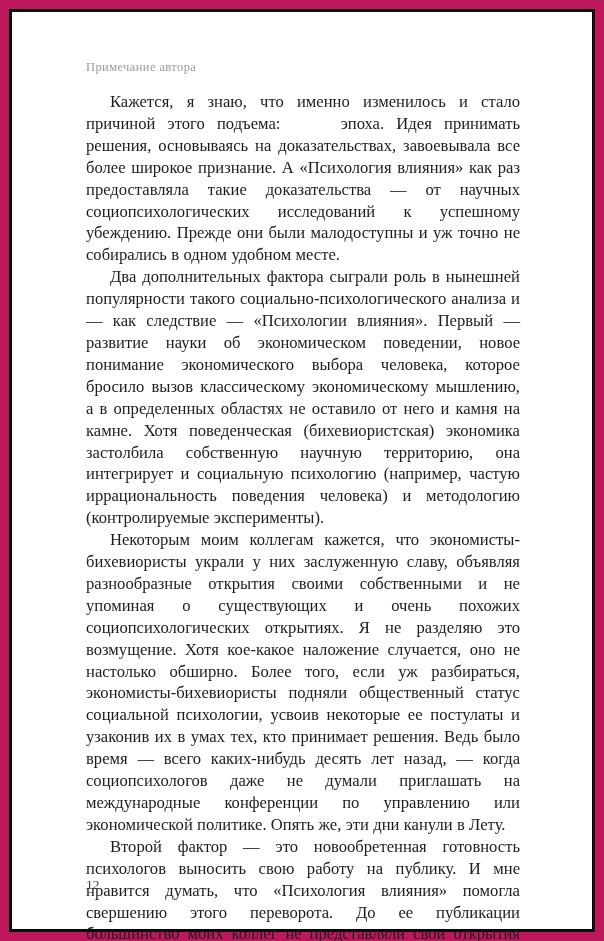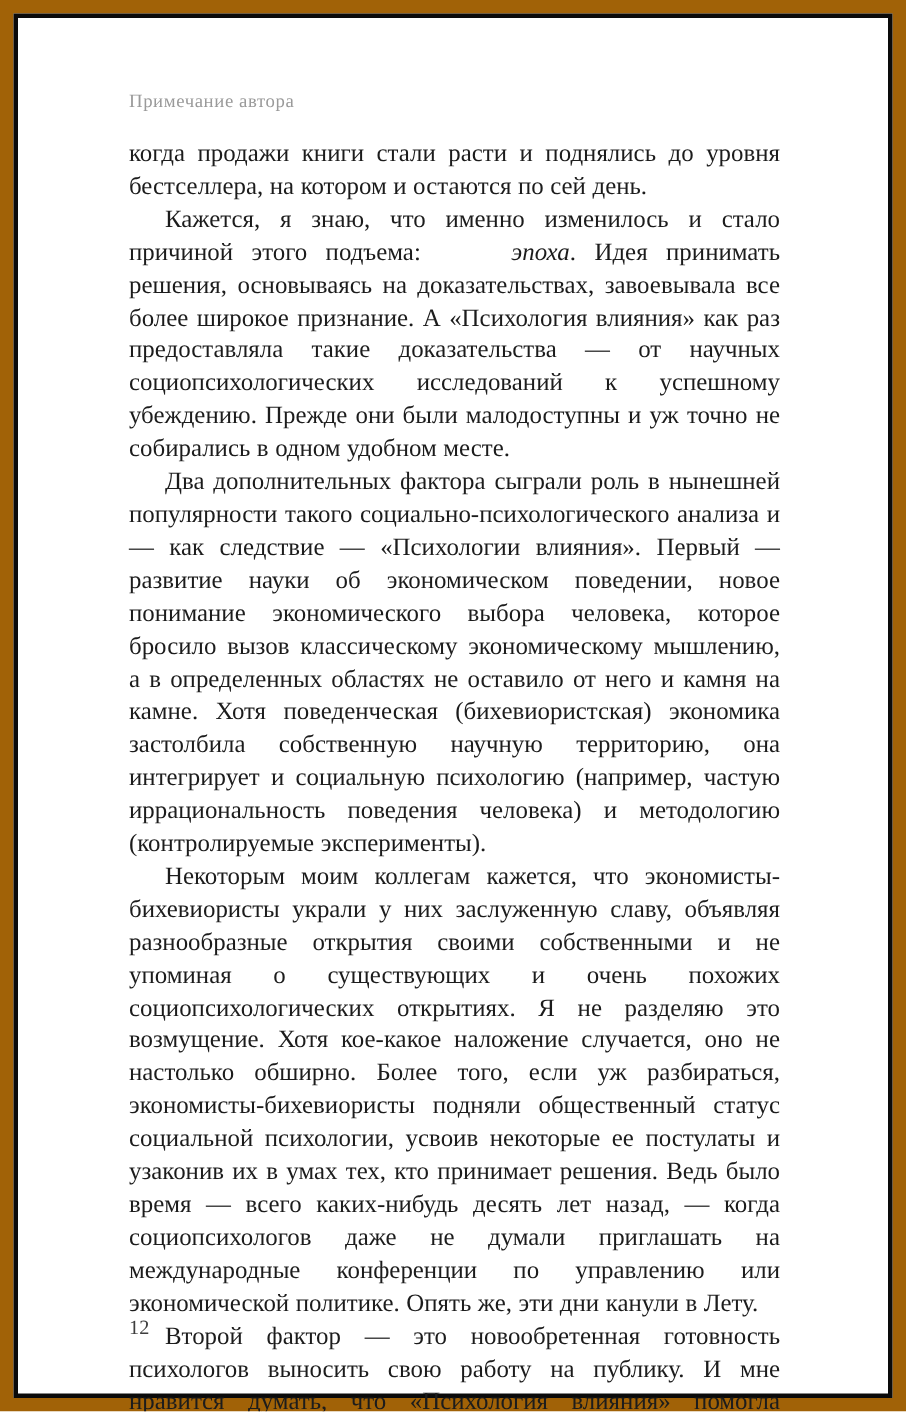--- a/index.html
+++ b/index.html
@@ -7,21 +7,21 @@
     padding: 0;
     background: #ffffff;
     width: 604px;
     height: 941px;
     font-family: "Liberation Serif", "DejaVu Serif", serif;
   }
   .sheet {
     position: relative;
     width: 604px;
     height: 941px;
-    background: #a16207;
+    background: #be185d;
     overflow: hidden;
   }
   .frame {
     position: absolute;
     left: 9px;
     top: 9px;
     right: 9px;
     bottom: 9px;
     border: 3px solid #0a0a0a;
     background: #ffffff;
@@ -44,39 +44,37 @@
     -webkit-hyphens: auto;
     word-spacing: 0.2px;
   }
   .body-text p.para {
     margin: 0;
   }
   .body-text p.para.indent {
     text-indent: 24px;
   }
   .italic {
-    font-style: italic;
     margin-left: 48px;
   }
   .page-number {
     position: absolute;
     left: 74px;
     bottom: 36px;
     font-size: 13.5px;
     color: #3d3d3d;
   }
 </style>
 </head>
 <body>
 
 <div class="sheet">
   <div class="frame">
     <div class="running-head">Примечание автора</div>
     <div class="body-text">
-        <p class="para"><span>когда продажи книги стали расти и поднялись до уровня бестселлера, на котором и остаются по сей день.</span></p>
         <p class="para indent"><span>Кажется, я знаю, что именно изменилось и стало причиной этого подъема: </span><span class="italic">эпоха</span><span>. Идея принимать решения, основываясь на доказательствах, завоевывала все более широкое признание. А «Психология влияния» как раз предоставляла такие доказательства — от научных социопсихологических исследований к успешному убеждению. Прежде они были малодоступны и уж точно не собирались в одном удобном месте.</span></p>
         <p class="para indent"><span>Два дополнительных фактора сыграли роль в нынешней популярности такого социально-психологического анализа и — как следствие — «Психологии влияния». Первый — развитие науки об экономическом поведении, новое понимание экономического выбора человека, которое бросило вызов классическому экономическому мышлению, а в определенных областях не оставило от него и камня на камне. Хотя поведенческая (бихевиористская) экономика застолбила собственную научную территорию, она интегрирует и социальную психологию (например, частую иррациональность поведения человека) и методологию (контролируемые эксперименты).</span></p>
         <p class="para indent"><span>Некоторым моим коллегам кажется, что экономисты-бихевиористы украли у них заслуженную славу, объявляя разнообразные открытия своими собственными и не упоминая о существующих и очень похожих социопсихологических открытиях. Я не разделяю это возмущение. Хотя кое-какое наложение случается, оно не настолько обширно. Более того, если уж разбираться, экономисты-бихевиористы подняли общественный статус социальной психологии, усвоив некоторые ее постулаты и узаконив их в умах тех, кто принимает решения. Ведь было время — всего каких-нибудь десять лет назад, — когда социопсихологов даже не думали приглашать на международные конференции по управлению или экономической политике. Опять же, эти дни канули в Лету.</span></p>
         <p class="para indent"><span>Второй фактор — это новообретенная готовность психологов выносить свою работу на публику. И мне нравится думать, что «Психология влияния» помогла свершению этого переворота. До ее публикации большинство моих коллег не представляли свои открытия широкой аудитории, мы раз-</span></p>
       </div>
     <div class="page-number">12</div>
   </div>
 </div>
 
 </body></html>

